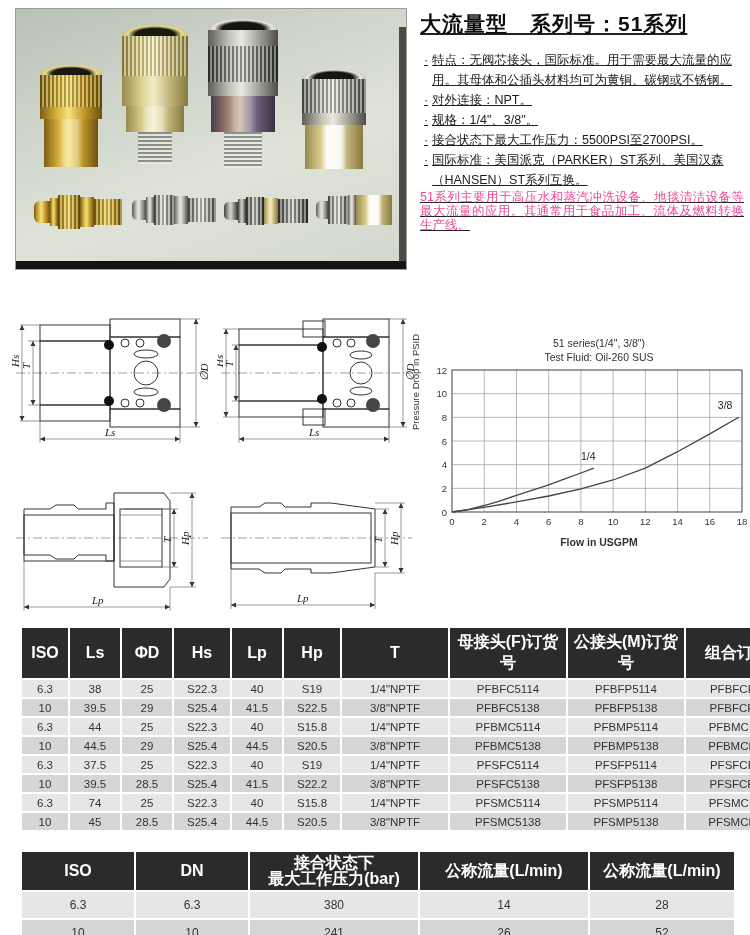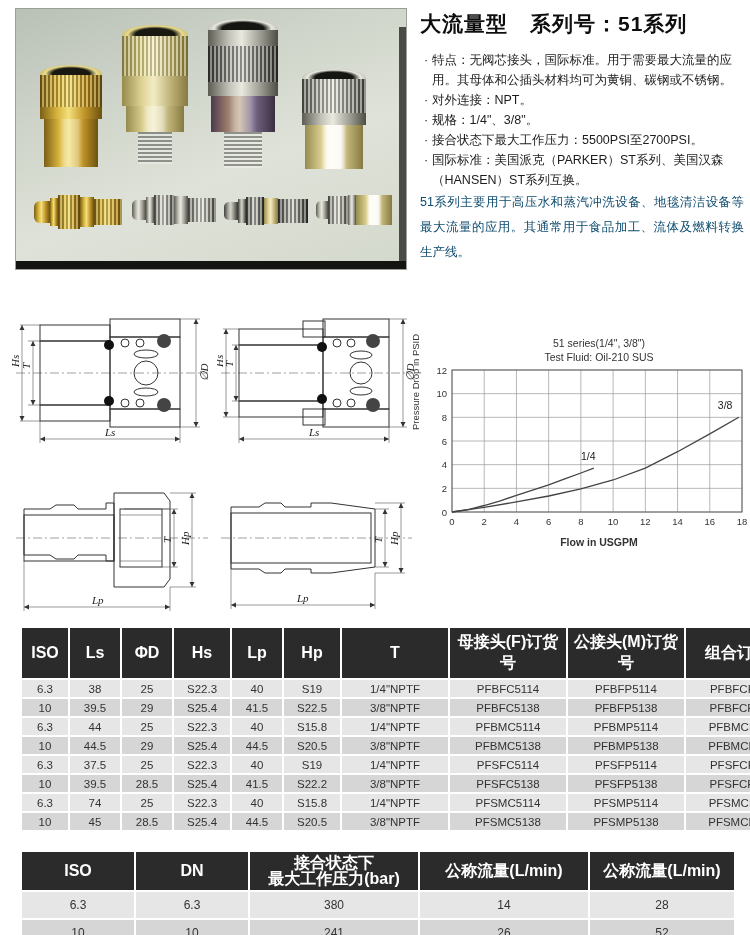--- a/index.html
+++ b/index.html
@@ -28,28 +28,28 @@
           linear-gradient(90deg,#5c5c54,#c2c2b8 30%,#e9e9df 48%,#9c9c92 75%,#4c4c44);}
   .iris{background:linear-gradient(90deg,#4a3a4e,#9a7a6a 25%,#c9b6a0 45%,#7a6a8a 65%,#3a2f40);}
   .thread-v{background-image:repeating-linear-gradient(180deg,rgba(0,0,0,.35) 0 2px,rgba(255,255,255,.3) 2px 4px);}
   .mouth{border-radius:50%;background:radial-gradient(ellipse at 50% 48%,#191912 0 42%,#e9dc8e 58%,#8a7c34 100%);}
   .mouth-st{border-radius:50%;background:radial-gradient(ellipse at 50% 48%,#151512 0 42%,#e9e9e0 58%,#6a6a62 100%);}
   .facet{position:absolute;inset:0;background:linear-gradient(90deg,transparent 28%,rgba(255,255,255,.88) 38%,rgba(255,255,255,.88) 62%,transparent 72%);}
   .hplug{display:flex;align-items:center;}
   .hplug>div{height:100%;}
 
   
-  .rightcol{position:absolute;left:420px;top:10px;width:324px;}
+  .rightcol{position:absolute;left:420px;top:10px;width:324px;text-decoration:underline;}
   .doc-title{font-size:21px;font-weight:bold;color:#0e0e0e;letter-spacing:1px;}
   .bullets{margin-top:12px;}
   .bullet{display:flex;font-size:12.5px;line-height:20px;color:#1c1c1c;}
   .bullet .dot{width:12px;flex:0 0 12px;text-align:center;}
   .bullet .btxt{flex:1;}
   .app-head{margin:10px 0 4px 10px;font-size:16px;color:#6a6a6a;letter-spacing:2px;}
-  .app-body{font-size:12.5px;line-height:25px;color:#0c4a6e;text-align:justify;}
+  .app-body{font-size:12.5px;line-height:14px;color:#ec4899;text-align:justify;}
 
   
   .drawings{position:absolute;left:12px;top:295px;width:404px;height:332px;}
   .drawings svg{position:absolute;}
   .dline{stroke:#333;stroke-width:1;fill:none;}
   .dthin{stroke:#555;stroke-width:.6;}
   .dimtxt{font-family:"Liberation Serif",serif;font-style:italic;font-size:11px;fill:#222;}
   .cl{stroke:#777;stroke-width:.7;stroke-dasharray:9 3 2 3;}
 
   
@@ -322,21 +322,21 @@
       <line class="dthin" x1="14" y1="110" x2="14" y2="156"></line>
         <line class="dthin" x1="158" y1="120" x2="158" y2="156"></line>
       <line class="dthin" x1="14" y1="152" x2="158" y2="152" stroke="#333"></line>
       <path d="M14 152 l5 -2.5 0 5 z M158 152 l-5 -2.5 0 5 z" fill="#333"></path>
       <text class="dimtxt" x="80" y="149">Lp</text>
     </svg>
   </div>
 
   <div class="perf">
     <div class="perf-sub perf-sub1">51 series(1/4", 3/8")</div>
-    <div class="perf-sub">Test Fluid: Oil-210 SUS</div>
+    <div class="perf-sub">Test Fluid: Oil-260 SUS</div>
     <div class="chart-wrap">
       <div class="ylab">Pressure Drop in PSID</div>
       <svg id="perf-svg" width="332" height="170" viewBox="0 0 332 170">
           <line x1="34" y1="148" x2="34" y2="6" stroke="#999" stroke-width="0.7"></line>
           <line x1="66.22222222222223" y1="148" x2="66.22222222222223" y2="6" stroke="#999" stroke-width="0.7"></line>
           <line x1="98.44444444444444" y1="148" x2="98.44444444444444" y2="6" stroke="#999" stroke-width="0.7"></line>
           <line x1="130.66666666666666" y1="148" x2="130.66666666666666" y2="6" stroke="#999" stroke-width="0.7"></line>
           <line x1="162.88888888888889" y1="148" x2="162.88888888888889" y2="6" stroke="#999" stroke-width="0.7"></line>
           <line x1="195.11111111111111" y1="148" x2="195.11111111111111" y2="6" stroke="#999" stroke-width="0.7"></line>
           <line x1="227.33333333333331" y1="148" x2="227.33333333333331" y2="6" stroke="#999" stroke-width="0.7"></line>

